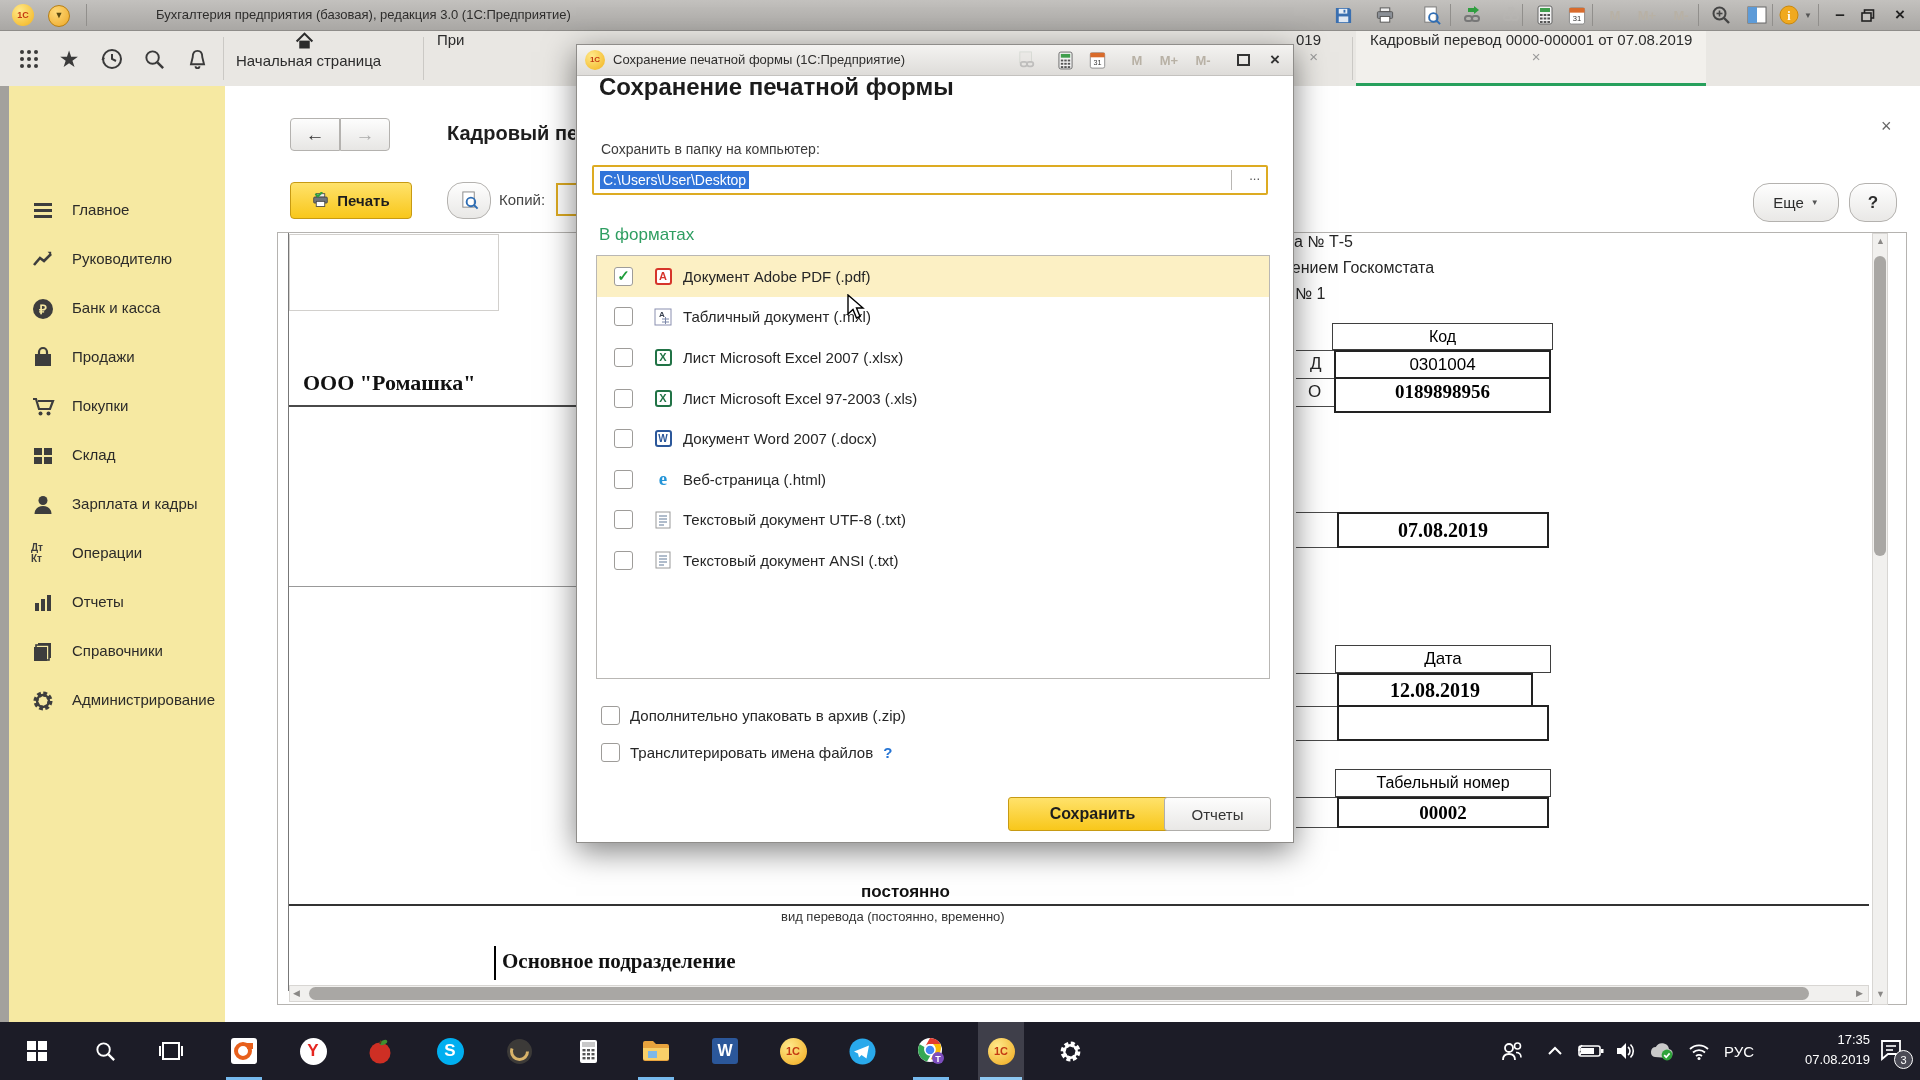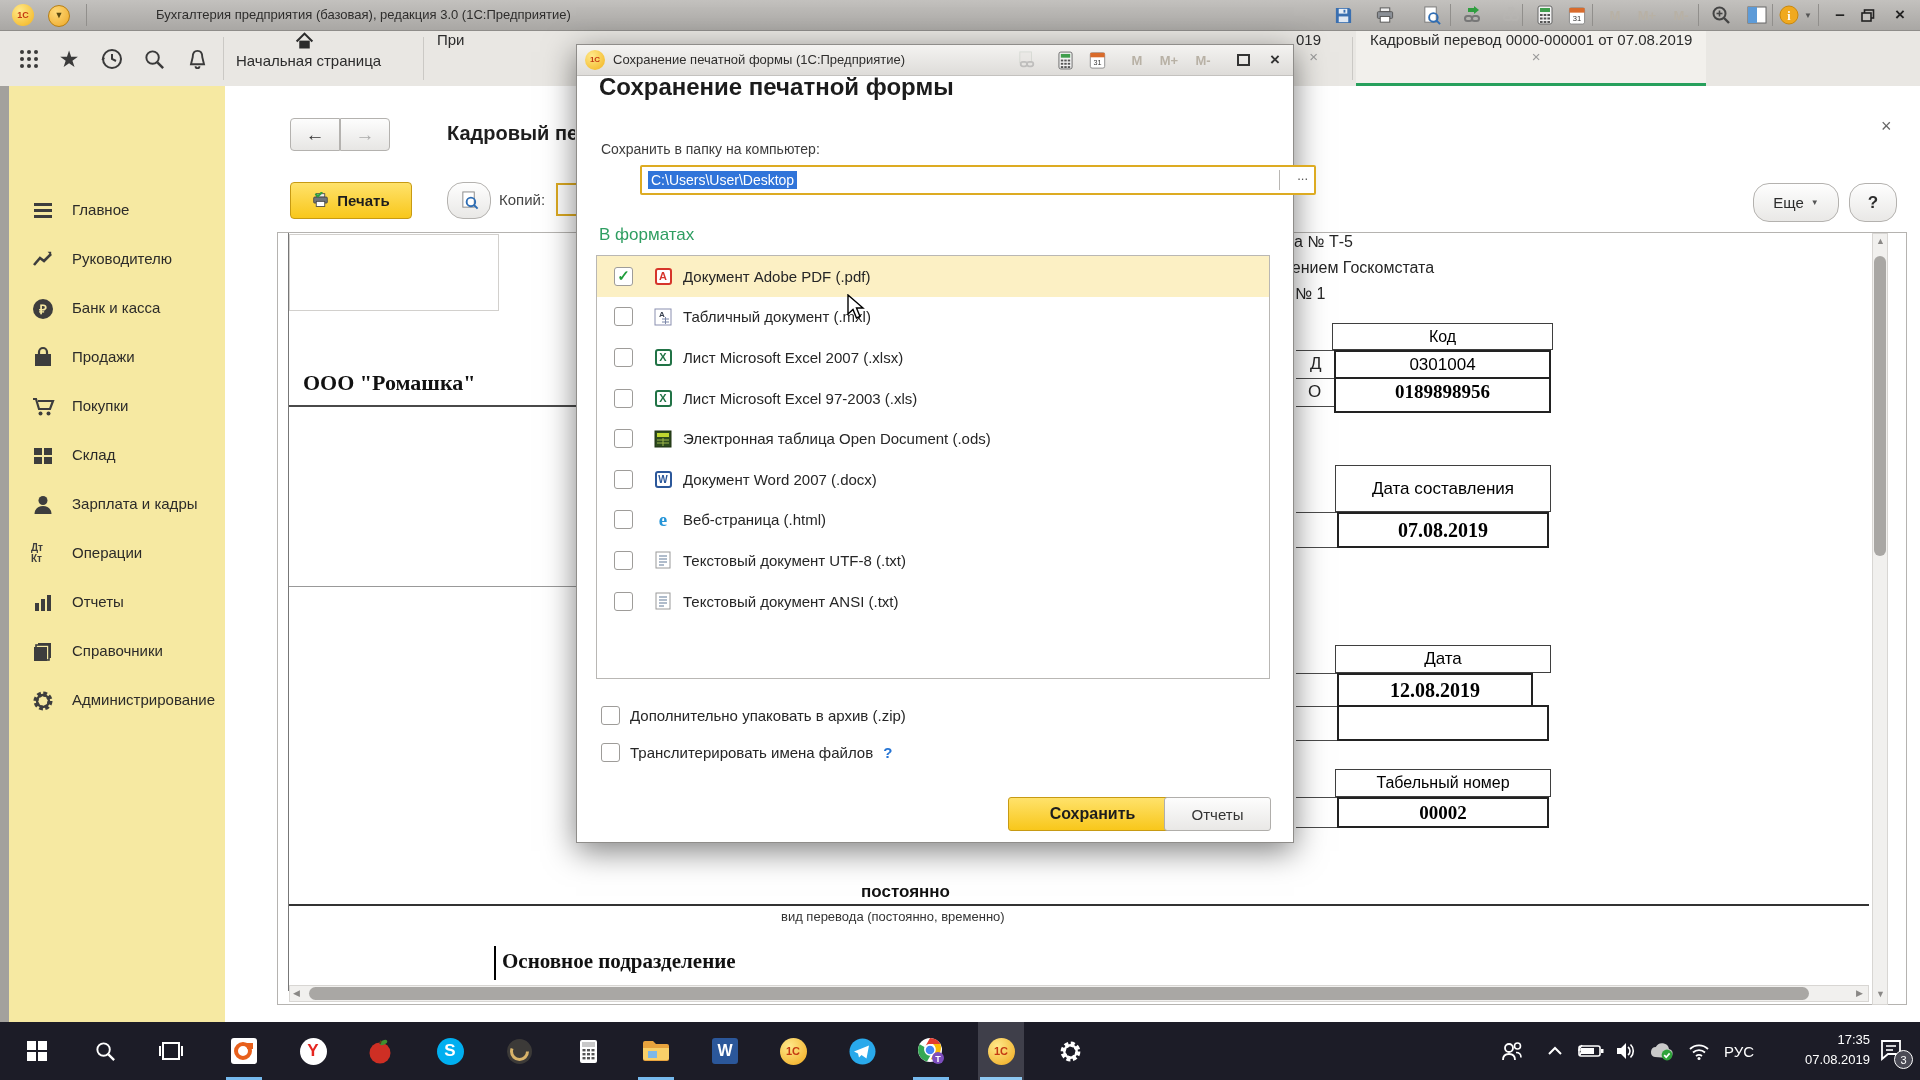--- a/index.html
+++ b/index.html
@@ -58,21 +58,21 @@
   
   #dialog{position:absolute;left:576px;top:44px;width:718px;height:799px;background:#fff;
           border:1px solid #8f8d8a;box-sizing:border-box;box-shadow:0 8px 30px rgba(0,0,0,.5);}
   #dlg-titlebar{position:absolute;left:0;top:0;width:100%;height:30px;
                 background:linear-gradient(#f4f3f1,#dedcd9);border-bottom:1px solid #c4c2bf;}
   #dlg-title{position:absolute;left:36px;top:7px;font-size:13px;color:#2e2d2c;}
   .dlg-ic{position:absolute;top:3px;width:28px;height:24px;display:flex;align-items:center;justify-content:center;}
   #dlg-heading{position:absolute;left:22px;top:28px;font-size:24px;font-weight:bold;color:#1c1c1c;}
   #path-label{position:absolute;left:24px;top:96px;font-size:14px;color:#3c3c3c;}
   #path-input{position:absolute;left:15px;top:120px;width:676px;height:30px;border:2px solid #ddab22;
-              border-radius:2px;background:#fff;box-sizing:border-box;margin-left:48px;}
+              border-radius:2px;background:#fff;box-sizing:border-box;}
   #path-sel{position:absolute;left:6px;top:4px;background:#3074d9;color:#fff;font-size:14px;padding:1px 3px;}
   #path-div{position:absolute;right:34px;top:3px;width:1px;height:20px;background:#b9b7b4;}
   #browse{position:absolute;right:6px;top:1px;font-size:13px;color:#555;}
   #formats-title{position:absolute;left:22px;top:180px;font-size:17px;color:#2f9e62;}
   #fmt-list{position:absolute;left:19px;top:210px;width:674px;height:424px;border:1px solid #b9b7b4;
             box-sizing:border-box;background:#fff;}
   .fmt-row{display:flex;align-items:center;height:40.6px;padding-left:17px;}
   .fmt-row.sel{background:#fcf0c4;}
   .cb{width:17px;height:17px;border:1px solid #9e9c99;border-radius:3px;background:#fff;
       display:flex;align-items:center;justify-content:center;flex:0 0 auto;}
@@ -407,21 +407,20 @@
 
     <div class="cellbox" style="left:1107px;top:237px;width:221px;height:27px;font-size:16px;line-height:25px">Код</div>
     <div class="doc-sans" style="left:1085px;top:268px;font-size:17px">Д</div>
     <div class="cellthick" style="left:1109px;top:264px;width:217px;height:29px;font-size:17px;line-height:25px">0301004</div>
     <div class="doc-sans" style="left:1083px;top:296px;font-size:17px">О</div>
     <div class="cellthick" style="left:1109px;top:291px;width:217px;height:36px;font-family:'Liberation Serif',serif;font-weight:bold;font-size:19px;line-height:26px">0189898956</div>
     <div class="doc-line" style="left:1071px;top:264px;width:38px;height:1px"></div>
     <div class="doc-line" style="left:1071px;top:292px;width:38px;height:1px"></div>
     <div class="doc-line" style="left:1071px;top:320px;width:38px;height:1px"></div>
 
-    <div class="cellbox" style="left:1110px;top:379px;width:216px;height:47px;font-size:17px;line-height:45px">Дата составления</div>
     <div class="cellthick" style="left:1112px;top:426px;width:212px;height:36px;font-family:'Liberation Serif',serif;font-weight:bold;font-size:20px;line-height:32px">07.08.2019</div>
     <div class="doc-line" style="left:1071px;top:426px;width:41px;height:1px"></div>
     <div class="doc-line" style="left:1071px;top:461px;width:41px;height:1px"></div>
 
     <div class="cellbox" style="left:1110px;top:559px;width:216px;height:28px;font-size:17px;line-height:26px">Дата</div>
     <div class="cellthick" style="left:1112px;top:587px;width:196px;height:34px;font-family:'Liberation Serif',serif;font-weight:bold;font-size:20px;line-height:30px">12.08.2019</div>
     <div class="cellthick" style="left:1112px;top:619px;width:212px;height:36px"></div>
     <div class="doc-line" style="left:1071px;top:587px;width:41px;height:1px"></div>
     <div class="doc-line" style="left:1071px;top:620px;width:41px;height:1px"></div>
     <div class="doc-line" style="left:1071px;top:654px;width:41px;height:1px"></div>
@@ -539,35 +538,20 @@
       <div class="fmt-row">
         <span class="cb"></span>
         <span class="fmt-ic">
             <span class="letter-ic" style="border:2px solid #217346;color:#217346">X</span>
           </span>
         <span class="fmt-lb">Лист Microsoft Excel 97-2003 (.xls)</span>
       </div>
       <div class="fmt-row">
         <span class="cb"></span>
         <span class="fmt-ic">
-            <svg width="18" height="18" viewBox="0 0 18 18">
-              <rect x="1" y="1" width="16" height="16" fill="#2d4a1e" stroke="#1e3312"></rect>
-              <rect x="3" y="3" width="12" height="4" fill="#bfd730"></rect>
-              <g stroke="#9fb84a" stroke-width="1">
-                <line x1="3" y1="10" x2="15" y2="10"></line>
-                <line x1="3" y1="13" x2="15" y2="13"></line>
-                <line x1="9" y1="8" x2="9" y2="16"></line>
-              </g>
-            </svg>
-          </span>
-        <span class="fmt-lb">Электронная таблица Open Document (.ods)</span>
-      </div>
-      <div class="fmt-row">
-        <span class="cb"></span>
-        <span class="fmt-ic">
             <span class="letter-ic" style="border:2px solid #2b579a;color:#2b579a;font-size:10px">W</span>
           </span>
         <span class="fmt-lb">Документ Word 2007 (.docx)</span>
       </div>
       <div class="fmt-row">
         <span class="cb"></span>
         <span class="fmt-ic">
             <span style="font-size:19px;font-weight:bold;color:#2595d8;font-family:'Liberation Serif',serif">e</span>
           </span>
         <span class="fmt-lb">Веб-страница (.html)</span>

